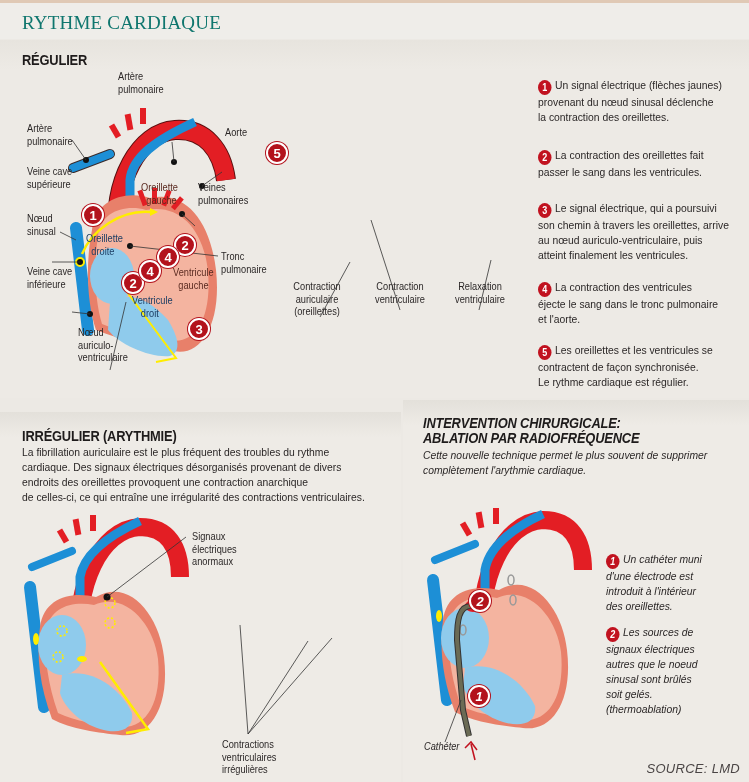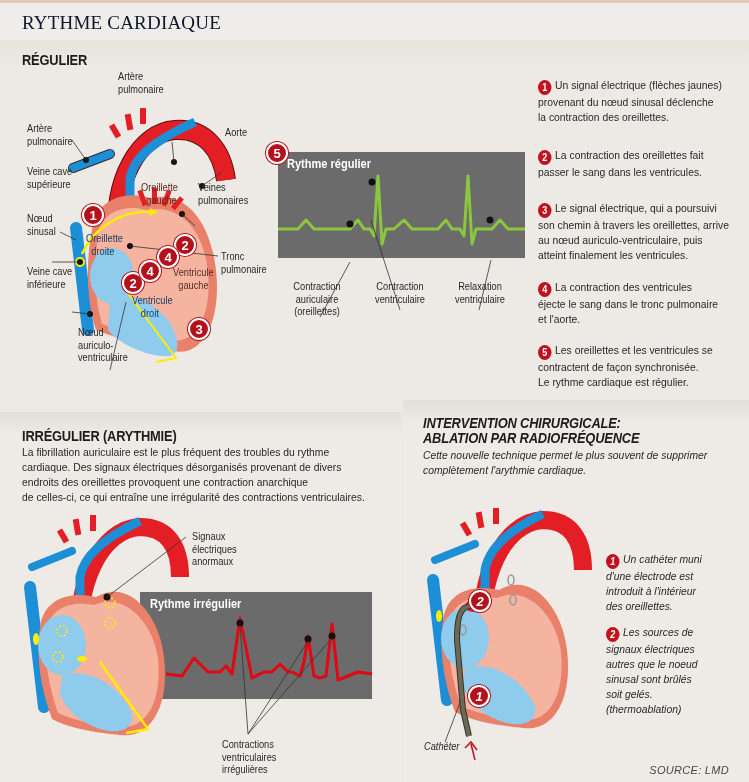--- a/index.html
+++ b/index.html
@@ -1,42 +1,42 @@
 <!DOCTYPE html>
 <html><head>
 <meta charset="utf-8">
 <style>
   * { box-sizing: border-box; margin: 0; padding: 0; }
   html, body { width: 749px; height: 782px; background: #ece9e4; overflow: hidden; }
   body { font-family: "Liberation Sans", sans-serif; color: #231f20; position: relative; }
 
   .topline { position: absolute; left: 0; top: 0; width: 749px; height: 3px; background: #e0c9b5; }
   .title-bar { position: absolute; left: 0; top: 3px; width: 749px; height: 36px; background: #efede9; }
-  .title { position: absolute; left: 22px; top: 9px; font-family: "Liberation Serif", serif; font-size: 19px; letter-spacing: 0.2px; color: #0f172a; }
+  .title { position: absolute; left: 22px; top: 9px; font-family: "Liberation Serif", serif; font-size: 19px; letter-spacing: 0.2px; color: #0f766e; }
 
   .panel { position: absolute; background: #edeae5; }
   .panel-reg { left: 0; top: 40px; width: 749px; height: 358px; background: linear-gradient(#e7e4de, #edeae5 30px); }
   .panel-irr { left: 0; top: 412px; width: 401px; height: 382px; background: linear-gradient(#e3e0da, #eeebe6 25px); }
   .panel-abl { left: 403px; top: 400px; width: 346px; height: 382px; background: linear-gradient(#e3e0da, #eeebe6 25px); font-style: italic; }
 
   .section-head { position: absolute; font-family: "Liberation Sans", sans-serif; font-weight: bold; font-size: 14px; letter-spacing: -0.2px; color: #1e1b1b; transform: scaleX(0.92); transform-origin: left; }
   .para { position: absolute; font-size: 11.5px; line-height: 15px; color: #2b2727; transform: scaleX(0.9); transform-origin: left; white-space: nowrap; }
 
   .lbl { position: absolute; font-size: 10.5px; line-height: 12.5px; color: #2b2727; transform: scaleX(0.88); transform-origin: left; white-space: nowrap; }
   .lbl-c { text-align: center; transform-origin: center; }
 
   .badge { display: inline-flex; align-items: center; justify-content: center; width: 15px; height: 15px; border-radius: 50%; background: #c1121f; color: #fff; font-weight: bold; font-size: 10px; vertical-align: -2px; margin-right: 4px; }
   .badge-lg { position: absolute; width: 22px; height: 22px; border-radius: 50%; background: #b3121c; color: #fff; font-weight: bold; font-size: 13px; display: flex; align-items: center; justify-content: center; border: 2px solid #fff; box-shadow: 0 0 0 1px #b3121c; }
 
   .step { position: absolute; left: 538px; font-size: 11.5px; line-height: 15px; color: #2b2727; white-space: nowrap; transform: scaleX(0.9); transform-origin: left; }
 
   .ecg { position: absolute; background: #6b6b6b; }
   .ecg-title { position: absolute; left: 9px; top: 5px; color: #fff; font-weight: bold; font-size: 12px; transform: scaleX(0.92); transform-origin: left; }
 
-  .source { position: absolute; right: 20px; bottom: 6px; font-size: 11px; color: #4a4545; letter-spacing: 0.3px; }
+  .source { position: absolute; right: 9px; bottom: 6px; font-size: 13px; color: #4a4545; letter-spacing: 0.3px; }
 
   svg { position: absolute; overflow: visible; }
 </style>
 </head>
 <body>
 
 <div class="topline"></div>
 <div class="title-bar">
   <div class="title">RYTHME CARDIAQUE</div>
 </div>
@@ -148,29 +148,20 @@
       <div>ventriculaire</div>
     </div>
 
   <div class="badge-lg" style="left:82px;top:164px;">1</div>
   <div class="badge-lg" style="left:174px;top:194px;">2</div>
   <div class="badge-lg" style="left:157px;top:206px;">4</div>
   <div class="badge-lg" style="left:122px;top:232px;">2</div>
   <div class="badge-lg" style="left:139px;top:220px;">4</div>
   <div class="badge-lg" style="left:188px;top:278px;">3</div>
 
-  <div class="ecg" style="left:278px;top:112px;width:247px;height:106px;">
-    <div class="ecg-title">Rythme régulier</div>
-    <svg width="247" height="106" style="left:0;top:0;" viewBox="0 0 247 106">
-      <polyline fill="none" stroke="#8cc63f" stroke-width="3" stroke-linejoin="round" points="0,77 20,77 28,68 36,77 72,77 80,68 86,77 92,77 96,84 100,24 104,92 108,77 116,77 126,68 134,77 160,77 168,68 174,77 182,77 186,84 190,24 194,92 198,77 214,77 222,68 230,77 247,77"></polyline>
-      <circle cx="72" cy="72" r="3.5" fill="#111"></circle>
-      <circle cx="94" cy="30" r="3.5" fill="#111"></circle>
-      <circle cx="212" cy="68" r="3.5" fill="#111"></circle>
-    </svg>
-  </div>
   <div class="badge-lg" style="left:266px;top:102px;">5</div>
 
   <svg width="260" height="80" style="left:265px;top:180px;">
     <g stroke="#333" stroke-width="0.8">
       <line x1="85" y1="42" x2="55" y2="97"></line>
       <line x1="106" y1="0" x2="135" y2="90"></line>
       <line x1="226" y1="40" x2="214" y2="90"></line>
     </g>
   </svg>
 
@@ -217,29 +208,20 @@
 
 <div class="panel panel-irr">
   <div class="section-head" style="left:22px;top:16px;">IRRÉGULIER (ARYTHMIE)</div>
   <div class="para" style="left:22px;top:33px;">
     <div>La fibrillation auriculaire est le plus fréquent des troubles du rythme</div>
     <div>cardiaque. Des signaux électriques désorganisés provenant de divers</div>
     <div>endroits des oreillettes provoquent une contraction anarchique</div>
     <div>de celles-ci, ce qui entraîne une irrégularité des contractions ventriculaires.</div>
   </div>
 
-  <div class="ecg" style="left:140px;top:180px;width:232px;height:107px;">
-    <div class="ecg-title" style="left:10px;">Rythme irrégulier</div>
-    <svg width="232" height="107" style="left:0;top:0;" viewBox="0 0 232 107">
-      <polyline fill="none" stroke="#e30613" stroke-width="3" stroke-linejoin="round" points="26,82 42,84 54,66 68,80 80,80 86,74 92,82 100,26 112,86 124,80 132,80 140,72 148,80 152,80 160,84 164,70 168,44 174,84 180,86 186,84 192,32 198,88 208,84 218,80 232,82"></polyline>
-      <circle cx="100" cy="31" r="3.5" fill="#111"></circle>
-      <circle cx="168" cy="47" r="3.5" fill="#111"></circle>
-      <circle cx="192" cy="44" r="3.5" fill="#111"></circle>
-    </svg>
-  </div>
 
   <svg width="200" height="240" style="left:0;top:95px;" viewBox="0 0 200 240">
     <path d="M32,60 L72,44" stroke="#1d8fd6" stroke-width="8" stroke-linecap="round"></path>
     <path d="M80,140 C74,80 100,22 140,20 C168,20 180,40 180,70" fill="none" stroke="#e31e24" stroke-width="18"></path>
     <rect x="60" y="22" width="6" height="14" fill="#e31e24" transform="rotate(-30 63 29)"></rect>
     <rect x="74" y="12" width="6" height="16" fill="#e31e24" transform="rotate(-10 77 20)"></rect>
     <rect x="90" y="8" width="6" height="16" fill="#e31e24"></rect>
     <path d="M80,200 L80,70 C84,46 110,28 140,14" fill="none" stroke="#1d8fd6" stroke-width="9"></path>
     <path d="M30,80 L44,200" stroke="#1d8fd6" stroke-width="12" stroke-linecap="round"></path>
     <path d="M40,120 C44,90 72,84 96,90 C130,70 160,110 164,150 C170,200 150,232 120,228 C100,226 70,222 52,212 C40,180 36,150 40,120 Z" fill="#e8806a"></path>

